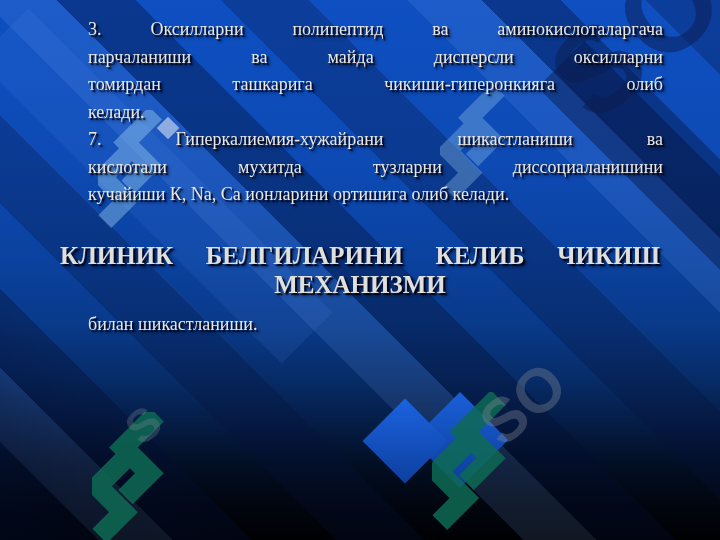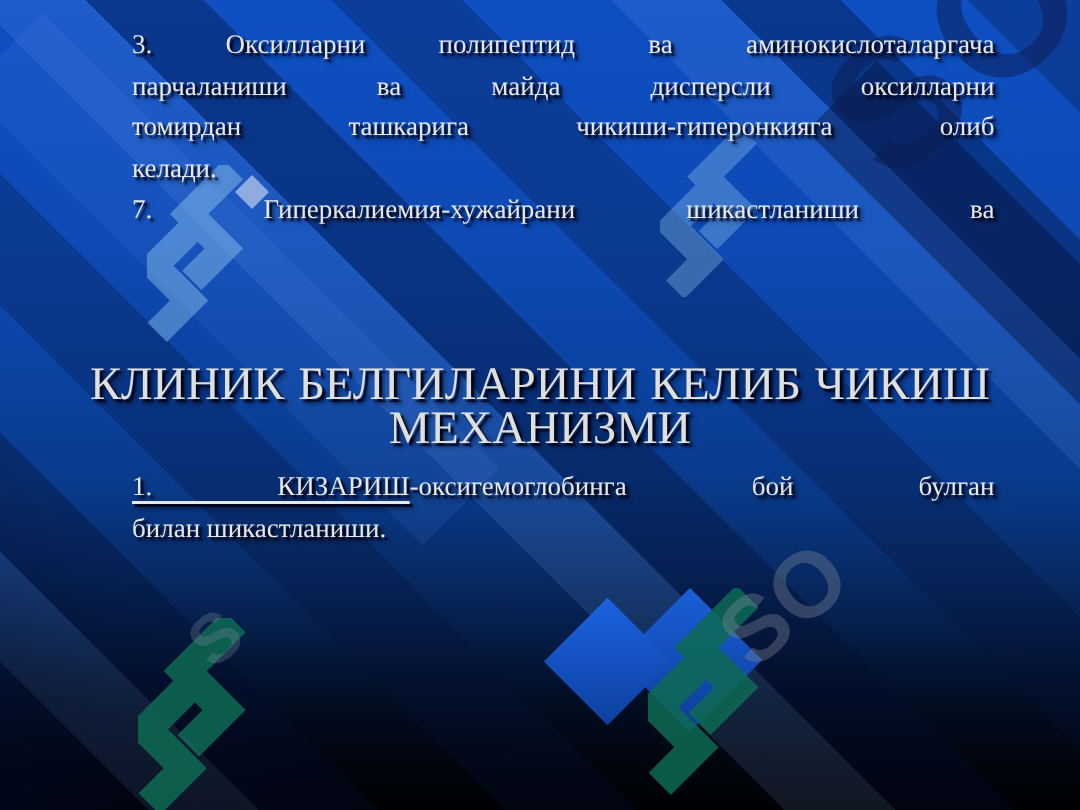--- a/index.html
+++ b/index.html
@@ -52,21 +52,21 @@
     color:#e8e8e3; font-size:18px; line-height:27.5px;
     text-shadow:2px 2px 1px rgba(0,0,25,0.85), 3px 3px 3px rgba(0,0,0,0.5);
   }
   .line        { text-align:justify; text-align-last:justify; }
   .line-last   { text-align:left;    text-align-last:left; }
   .para3 { top:16px; }
   .para4 { top:126px; }
   .para1 { top:311px; }
   .heading {
     position:absolute; left:60px; top:241px; width:600px;
-    color:#dfe0dc; font-weight:normal; font-size:31px; line-height:29px;
+    color:#dfe0dc; font-weight:bold; font-size:25px; line-height:29px;
     text-shadow:2px 2px 1px rgba(0,0,25,0.9), 3px 3px 3px rgba(0,0,0,0.5);
   }
   .heading .h-line1 { text-align:justify; text-align-last:justify; }
   .heading .h-line2 { text-align:left;  text-align-last:center; }
   .lead-underline {
     text-decoration:underline;
     text-decoration-thickness:2px;
     text-underline-offset:4px;
   }
 </style>
@@ -107,25 +107,26 @@
 
   <div class="textblock para3">
     <div class="line">3. Оксилларни полипептид ва аминокислоталаргача</div>
     <div class="line">парчаланиши ва майда дисперсли оксилларни</div>
     <div class="line">томирдан ташкарига чикиши-гиперонкияга олиб</div>
     <div class="line-last">келади.</div>
   </div>
 
   <div class="textblock para4">
     <div class="line">7. Гиперкалиемия-хужайрани шикастланиши ва</div>
+    <div class="line">кислотали мухитда тузларни диссоциаланишини</div>
+    <div class="line-last">кучайиши К, Na, Ca ионларини ортишига олиб келади.</div>
   </div>
 
   <div class="heading">
     <div class="h-line1">КЛИНИК БЕЛГИЛАРИНИ КЕЛИБ ЧИКИШ</div>
     <div class="h-line2">МЕХАНИЗМИ</div>
   </div>
 
   <div class="textblock para1">
-    <div class="line"><span class="lead-underline">1. КИЗАРИШ</span><span>-оксигемоглобинга бой булган</span></div>
     <div class="line-last">билан шикастланиши.</div>
   </div>
 
 </div>
 
 </body></html>

